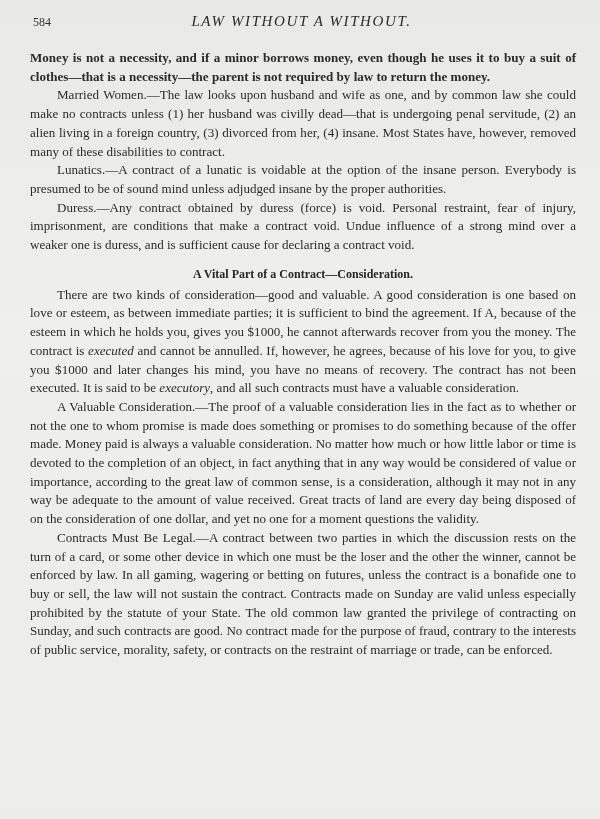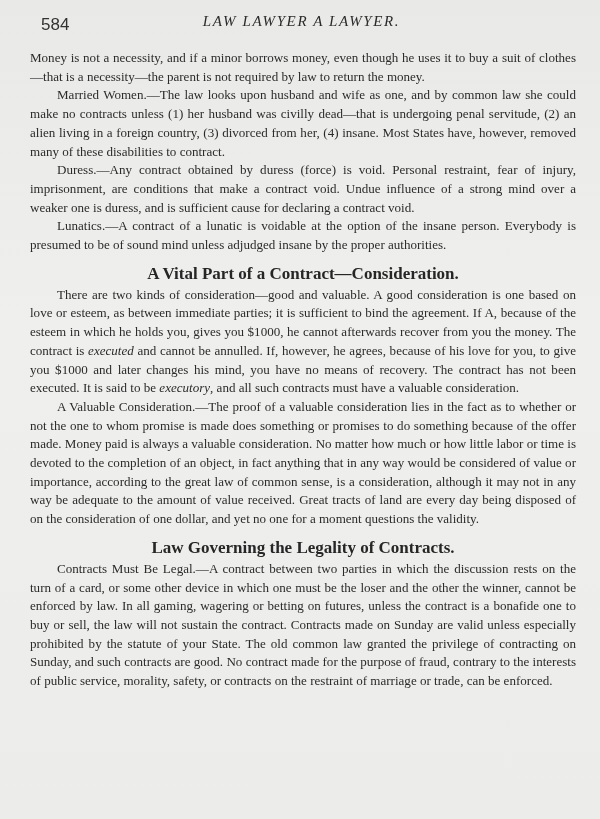--- a/index.html
+++ b/index.html
@@ -22,24 +22,24 @@
     }
     .running-head {
       position: absolute;
       top: 12px;
       left: 33px;
       right: 30px;
       height: 20px;
     }
     .page-number {
       position: absolute;
-      left: 8px;
+      left: 0;
       top: 3px;
-      font-family: Liberation Sans, sans-serif;
-      font-size: 17px;
+      font-family: Liberation Serif, serif;
+      font-size: 12px;
       color: #333;
     }
     .running-title {
       position: absolute;
       left: 0;
       right: 0;
       top: 1px;
       text-align: center;
       font-family: "Liberation Serif", serif;
       font-style: italic;
@@ -57,61 +57,61 @@
       line-height: 18.7px;
       text-align: justify;
       color: #2b2b2b;
     }
     .body-text p {
       margin: 0;
       text-indent: 27px;
     }
     .body-text p.noindent {
       text-indent: 0;
+      font-weight: bold;
     }
     .body-text .lead {
     }
     .body-text em {
     }
     .section-heading {
       margin: 10px 0 3px 0;
       text-align: center;
       font-family: "Liberation Serif", serif;
       font-weight: bold;
-      font-size: 17px;
+      font-size: 12px;
       line-height: 18px;
       text-indent: 0;
       color: #262626;
     }
   </style>
 </head>
 <body>
 
 <div class="page">
 
   <div class="running-head">
     <span class="page-number">584</span>
-    <span class="running-title">LAW LAWYER A LAWYER.</span>
+    <span class="running-title">LAW WITHOUT A WITHOUT.</span>
   </div>
 
   <div class="body-text">
 
     <p class="noindent"><span>Money is not a necessity, and if a minor borrows money, even though he uses it to buy a suit of clothes—that is a necessity—the parent is not required by law to return the money.</span></p>
 
     <p><span class="lead">Married Women.</span><span>—The law looks upon husband and wife as one, and by common law she could make no contracts unless (1) her husband was civilly dead—that is undergoing penal servitude, (2) an alien living in a foreign country, (3) divorced from her, (4) insane. Most States have, however, removed many of these disabilities to contract.</span></p>
 
+    <p><span class="lead">Lunatics.</span><span>—A contract of a lunatic is voidable at the option of the insane person. Everybody is presumed to be of sound mind unless adjudged insane by the proper authorities.</span></p>
+
     <p><span class="lead">Duress.</span><span>—Any contract obtained by duress (force) is void. Personal restraint, fear of injury, imprisonment, are conditions that make a contract void. Undue influence of a strong mind over a weaker one is duress, and is sufficient cause for declaring a contract void.</span></p>
-
-    <p><span class="lead">Lunatics.</span><span>—A contract of a lunatic is voidable at the option of the insane person. Everybody is presumed to be of sound mind unless adjudged insane by the proper authorities.</span></p>
 
     <div class="section-heading">A Vital Part of a Contract—Consideration.</div>
 
     <p><span>There are two kinds of consideration—good and valuable. A good consideration is one based on love or esteem, as between immediate parties; it is sufficient to bind the agreement. If A, because of the esteem in which he holds you, gives you $1000, he cannot afterwards recover from you the money. The contract is </span><em>executed</em><span> and cannot be annulled. If, however, he agrees, because of his love for you, to give you $1000 and later changes his mind, you have no means of recovery. The contract has not been executed. It is said to be </span><em>executory</em><span>, and all such contracts must have a valuable consideration.</span></p>
 
     <p><span class="lead">A Valuable Consideration.</span><span>—The proof of a valuable consideration lies in the fact as to whether or not the one to whom promise is made does something or promises to do something because of the offer made. Money paid is always a valuable consideration. No matter how much or how little labor or time is devoted to the completion of an object, in fact anything that in any way would be considered of value or importance, according to the great law of common sense, is a consideration, although it may not in any way be adequate to the amount of value received. Great tracts of land are every day being disposed of on the consideration of one dollar, and yet no one for a moment questions the validity.</span></p>
 
 
-    <div class="section-heading">Law Governing the Legality of Contracts.</div>
 
     <p><span class="lead">Contracts Must Be Legal.</span><span>—A contract between two parties in which the discussion rests on the turn of a card, or some other device in which one must be the loser and the other the winner, cannot be enforced by law. In all gaming, wagering or betting on futures, unless the contract is a bonafide one to buy or sell, the law will not sustain the contract. Contracts made on Sunday are valid unless especially prohibited by the statute of your State. The old common law granted the privilege of contracting on Sunday, and such contracts are good. No contract made for the purpose of fraud, contrary to the interests of public service, morality, safety, or contracts on the restraint of marriage or trade, can be enforced.</span></p>
 
   </div>
 </div>
 
 </body></html>

